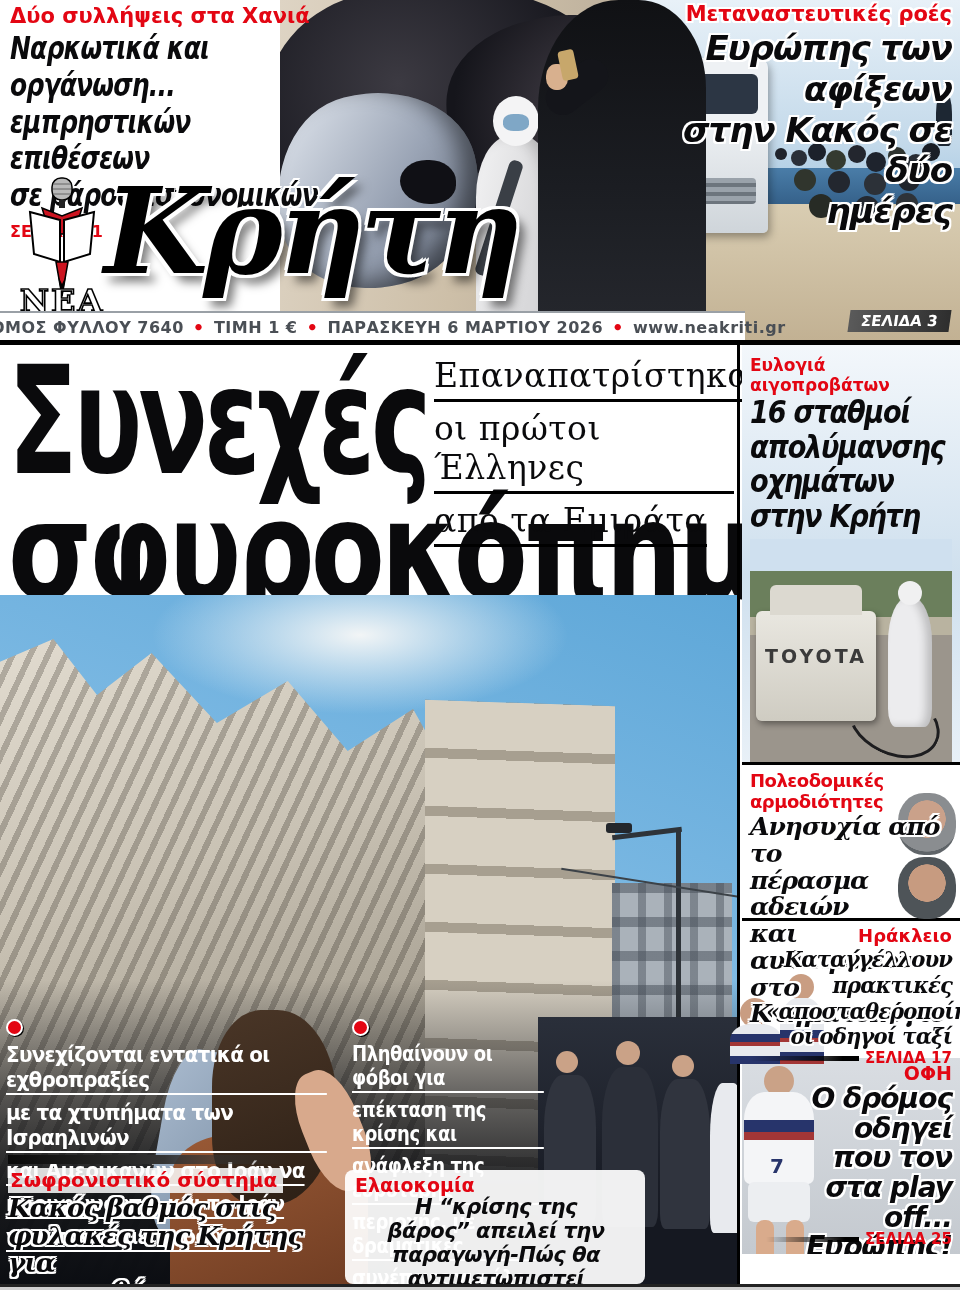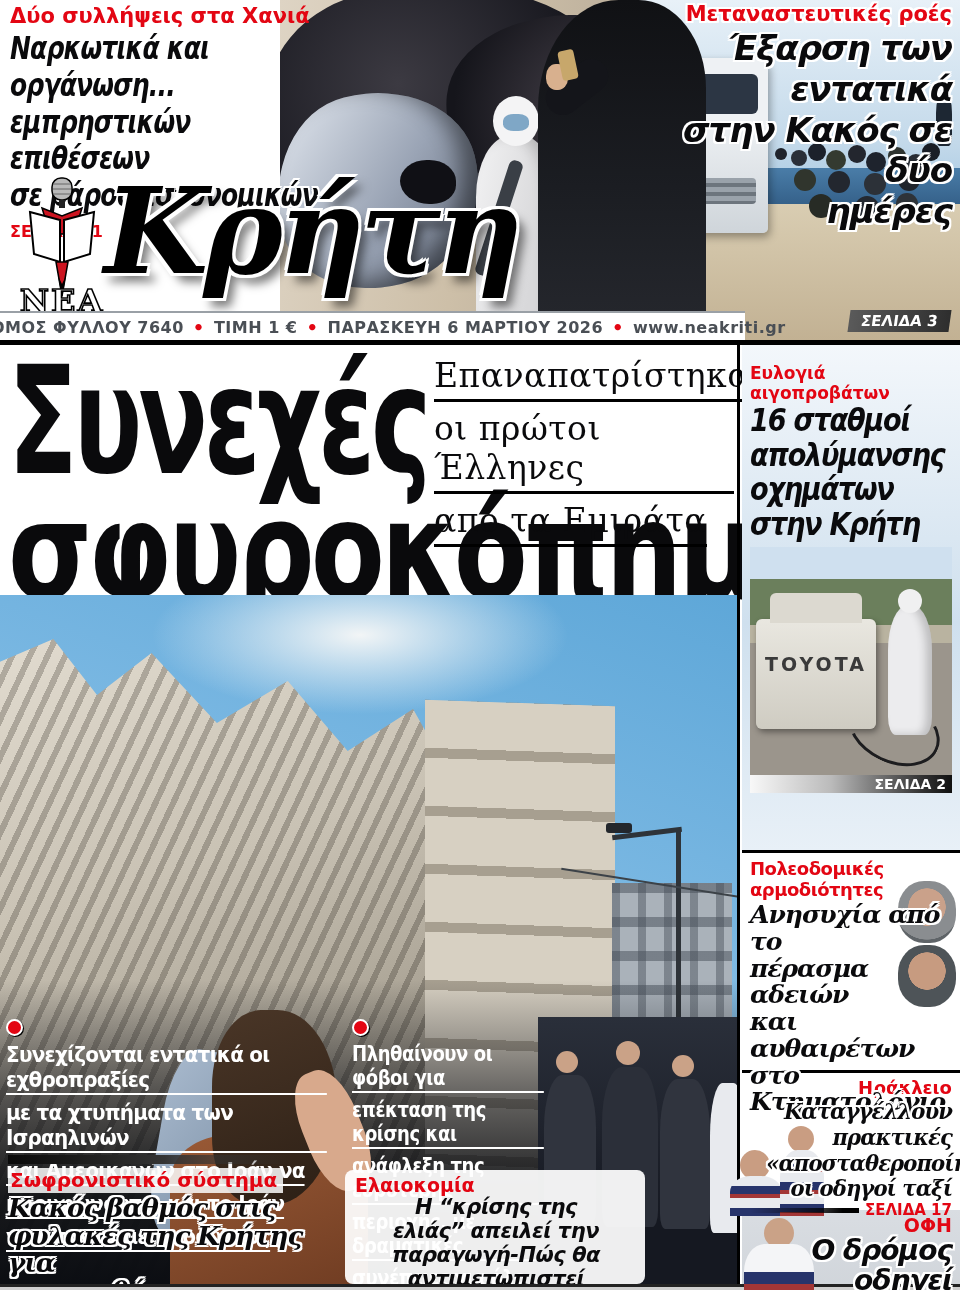--- a/index.html
+++ b/index.html
@@ -99,33 +99,33 @@
   .prison-head{font-family:"DejaVu Serif",serif;font-style:italic;font-weight:bold;font-size:26px;line-height:1.06;letter-spacing:-1px;margin-top:2px;}
   .prison-head span{display:block;}
   
   .olive{left:345px;top:575px;width:300px;height:114px;background:rgba(255,255,255,.93);border-radius:8px;padding:4px 8px 2px 10px;box-sizing:border-box;}
   .olive .kicker{font-size:19px;}
   .olive-head{font-style:italic;font-weight:bold;font-size:21px;line-height:1.14;letter-spacing:-.5px;text-align:center;}
   .olive-head span{display:block;}
   
   .vdivider{left:737px;top:345px;width:3px;height:945px;background:#000;}
   .sidebar{left:742px;top:345px;width:218px;height:945px;}
-  .sb1{height:505px;background:linear-gradient(180deg,#f3f7fb,#cfe0ee 55%,#e8f0f7);padding:18px 8px 0;box-sizing:border-box;}
+  .sb1{height:417px;background:linear-gradient(180deg,#f3f7fb,#cfe0ee 55%,#e8f0f7);padding:10px 8px 0;box-sizing:border-box;}
   .sb1 .kicker{font-size:17px;}
   .sb1-head{font-weight:bold;font-style:italic;font-size:32px;line-height:1.08;letter-spacing:-1.5px;transform:scaleX(.85);transform-origin:left top;width:118%;}
   .sb1-head span{display:block;}
   .truckphoto{position:relative;margin-top:6px;width:202px;height:228px;background:linear-gradient(180deg,#cfe0ef 0 14%,#6b7f5c 14% 34%,#b9b3a0 34% 42%,#9b958c 42% 100%);overflow:hidden;}
   .truck{left:6px;top:72px;width:120px;height:110px;background:linear-gradient(180deg,#e9e7e0,#cfccc2);border-radius:6px;box-shadow:2px 3px 6px rgba(0,0,0,.4);}
   .truck .cab{left:14px;top:-26px;width:92px;height:30px;background:#dcd9d0;border-radius:6px 6px 0 0;}
   .truck .toyota{width:100%;text-align:center;margin-top:34px;font-weight:bold;font-size:19px;letter-spacing:3px;color:#3a3a3a;}
   .hazmat2{left:138px;top:58px;width:44px;height:130px;background:#ececee;border-radius:45% 45% 18% 18%/35% 35% 14% 14%;box-shadow:inset -6px 0 8px rgba(0,0,0,.2);}
   .hazmat2 .hd{left:10px;top:-16px;width:24px;height:24px;background:#f0f0f1;border-radius:50%;}
   .hose{left:96px;top:150px;width:90px;height:60px;border:3px solid #1d1d1f;border-radius:50%;border-top-color:transparent;border-left-color:transparent;transform:rotate(25deg);}
   .silverbar{height:18px;background:linear-gradient(90deg,#f8f8f8,#bbb 40%,#333 85%,#111);display:flex;justify-content:flex-end;align-items:center;padding:0 6px;color:#fff;font-weight:bold;font-size:14px;}
-  .sb2{height:220px;background:#fff;border-top:3px solid #000;padding:5px 8px 0;box-sizing:border-box;position:relative;}
+  .sb2{height:156px;background:#fff;border-top:3px solid #000;padding:5px 8px 0;box-sizing:border-box;position:relative;}
   .sb2 .kicker{font-size:18px;letter-spacing:-.5px;}
   .sb2-head{position:relative;z-index:2;font-family:"DejaVu Serif",serif;font-style:italic;font-weight:bold;font-size:25px;line-height:1.07;letter-spacing:-1px;margin-top:2px;}
   .sb2-head span{display:block;}
   .portrait{position:absolute;right:4px;width:58px;height:62px;border-radius:45%;z-index:1;}
   .p1{top:28px;background:radial-gradient(circle at 50% 42%,#caa18a 0 40%,#8a8d90 41% 70%,#5f6468 71%);}
   .p2{top:92px;background:radial-gradient(circle at 50% 42%,#c79b80 0 40%,#4e5458 41%);}
   .sb2 .pref{margin-top:1px;}
   .sb3{height:140px;background:#fff;border-top:3px solid #000;padding:4px 8px 0;box-sizing:border-box;position:relative;text-align:right;}
   .sb3 .kicker{font-size:18px;}
   .sb3-head{position:relative;z-index:2;font-family:"DejaVu Serif",serif;font-style:italic;font-weight:bold;font-size:23px;line-height:1.12;letter-spacing:-1px;transform:scaleX(.92);transform-origin:right top;}
@@ -187,21 +187,21 @@
       <span>Ναρκωτικά και οργάνωση...</span>
       <span>εμπρηστικών επιθέσεων</span>
       <span>σε βάρος αστυνομικών</span>
     </div>
     <div class="tl-page">ΣΕΛΙΔΑ 11</div>
   </div>
 
   <div class="abs tr-story">
     <div class="kicker ow" style="font-size:21px;">Μεταναστευτικές ροές</div>
     <div class="tr-head ow">
-      <span>Έξαρση των εντατικά</span>
+      <span>Ευρώπης των αφίξεων</span>
       <span>στην Κακός σε δύο</span>
       <span>ημέρες</span>
     </div>
   </div>
 
   <svg class="abs logo" viewBox="0 0 100 142">
     <rect x="40" y="2" width="20" height="22" rx="9" fill="#b9b9b9" stroke="#000" stroke-width="1.5"></rect>
     <path d="M41 8 h18 M41 13 h18 M41 18 h18" stroke="#666" stroke-width="1"></path>
     <rect x="47" y="24" width="6" height="8" fill="#222"></rect>
     <path d="M30 32 L50 40 L70 32 L62 58 L38 58 Z" fill="#cc1420" stroke="#000" stroke-width="1.5"></path>
@@ -288,21 +288,21 @@
         <span>φυλακές της Κρήτης για</span>
         <span>τις συνθήκες διαβίωσης</span>
       </div>
       
     </div>
 
     <div class="abs olive">
       <div class="kicker">Ελαιοκομία</div>
       <div class="olive-head">
         <span>Η “κρίσης της</span>
-        <span>ελιάς” απειλεί την</span>
+        <span>βάρος” απειλεί την</span>
         <span>παραγωγή-Πώς θα αντιμετωπιστεί</span>
       </div>
 
     </div>
   </div>
 
   <div class="abs vdivider"></div>
   <div class="abs sidebar">
 
     <div class="sb1">

